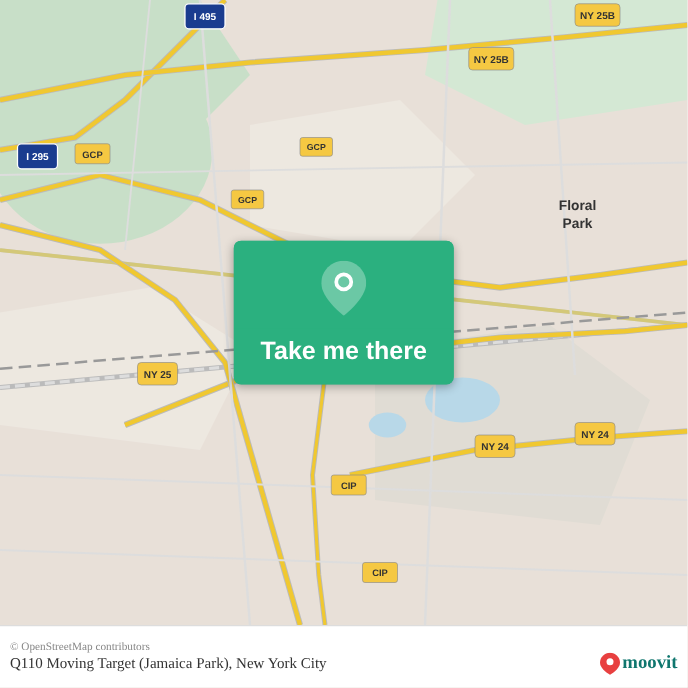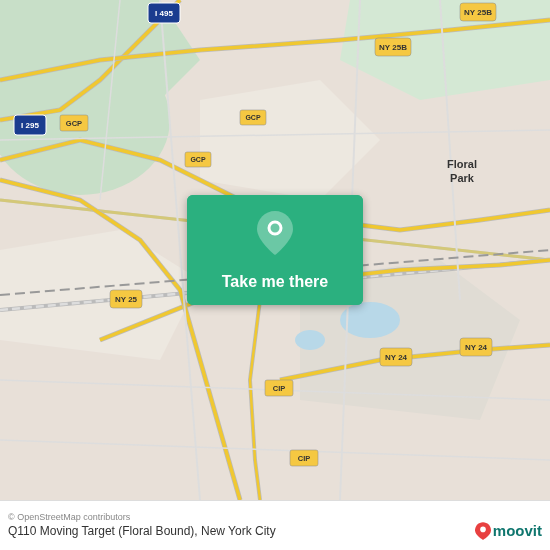--- a/index.html
+++ b/index.html
@@ -60,36 +60,37 @@
       display: flex;
       justify-content: center;
       align-items: center;
       padding: 16px 0 10px 0;
       background-color: #2bb07f;
     }
 
     #cta-label {
       background-color: #2bb07f;
       color: white;
-      font-size: 16px;
+      font-size: 20px;
       font-weight: 600;
       padding: 8px 16px 14px 16px;
       text-align: center;
       width: 100%;
     }
 
     
     #bottom-bar {
       width: 550px;
       height: 50px;
       background-color: #ffffff;
       display: flex;
       align-items: center;
       padding: 0 10px;
       border-top: 1px solid #ddd;
+      font-family: Liberation Serif, serif;
     }
     .road-outline {
       stroke: #ccc;
       stroke-width: 3;
       fill: none;
     }
     .area-green {
       fill: #c8dfc8;
     }
   </style>
@@ -207,21 +208,21 @@
       <div id="cta-label">Take me there</div>
     </button>
   </div>
 </div>
 
 <div id="bottom-bar" style="font-size: 12px; display: flex; flex-direction: column; justify-content: center; padding: 2px 8px; height: 50px;">
     <div style="display: flex; justify-content: space-between; align-items: center; width: 100%;">
       <span style="font-size: 9px; color: rgb(136, 136, 136);">© OpenStreetMap contributors</span>
     </div>
     <div style="display: flex; justify-content: space-between; align-items: center; width: 100%;">
-      <span style="font-size: 12px; color: rgb(51, 51, 51);">Q110 Moving Target (Floral Bound), New York City</span>
+      <span style="font-size: 12px; color: rgb(51, 51, 51);">Q110 Moving Target (Jamaica Park), New York City</span>
       <div style="display: flex; align-items: center; gap: 2px;">
     <svg width="16" height="18" viewBox="0 0 20 22" xmlns="http://www.w3.org/2000/svg">
       <path d="M10 0 C4.48 0 0 4.48 0 10 C0 16.5 10 22 10 22 C10 22 20 16.5 20 10 C20 4.48 15.52 0 10 0 Z" fill="#e84040"></path>
       <circle cx="10" cy="9" r="3.5" fill="white"></circle>
     </svg>
     <span style="font-size:15px;font-weight:bold;color:#0f766e;">moovit</span>
   </div>
     </div>
   </div>
 

